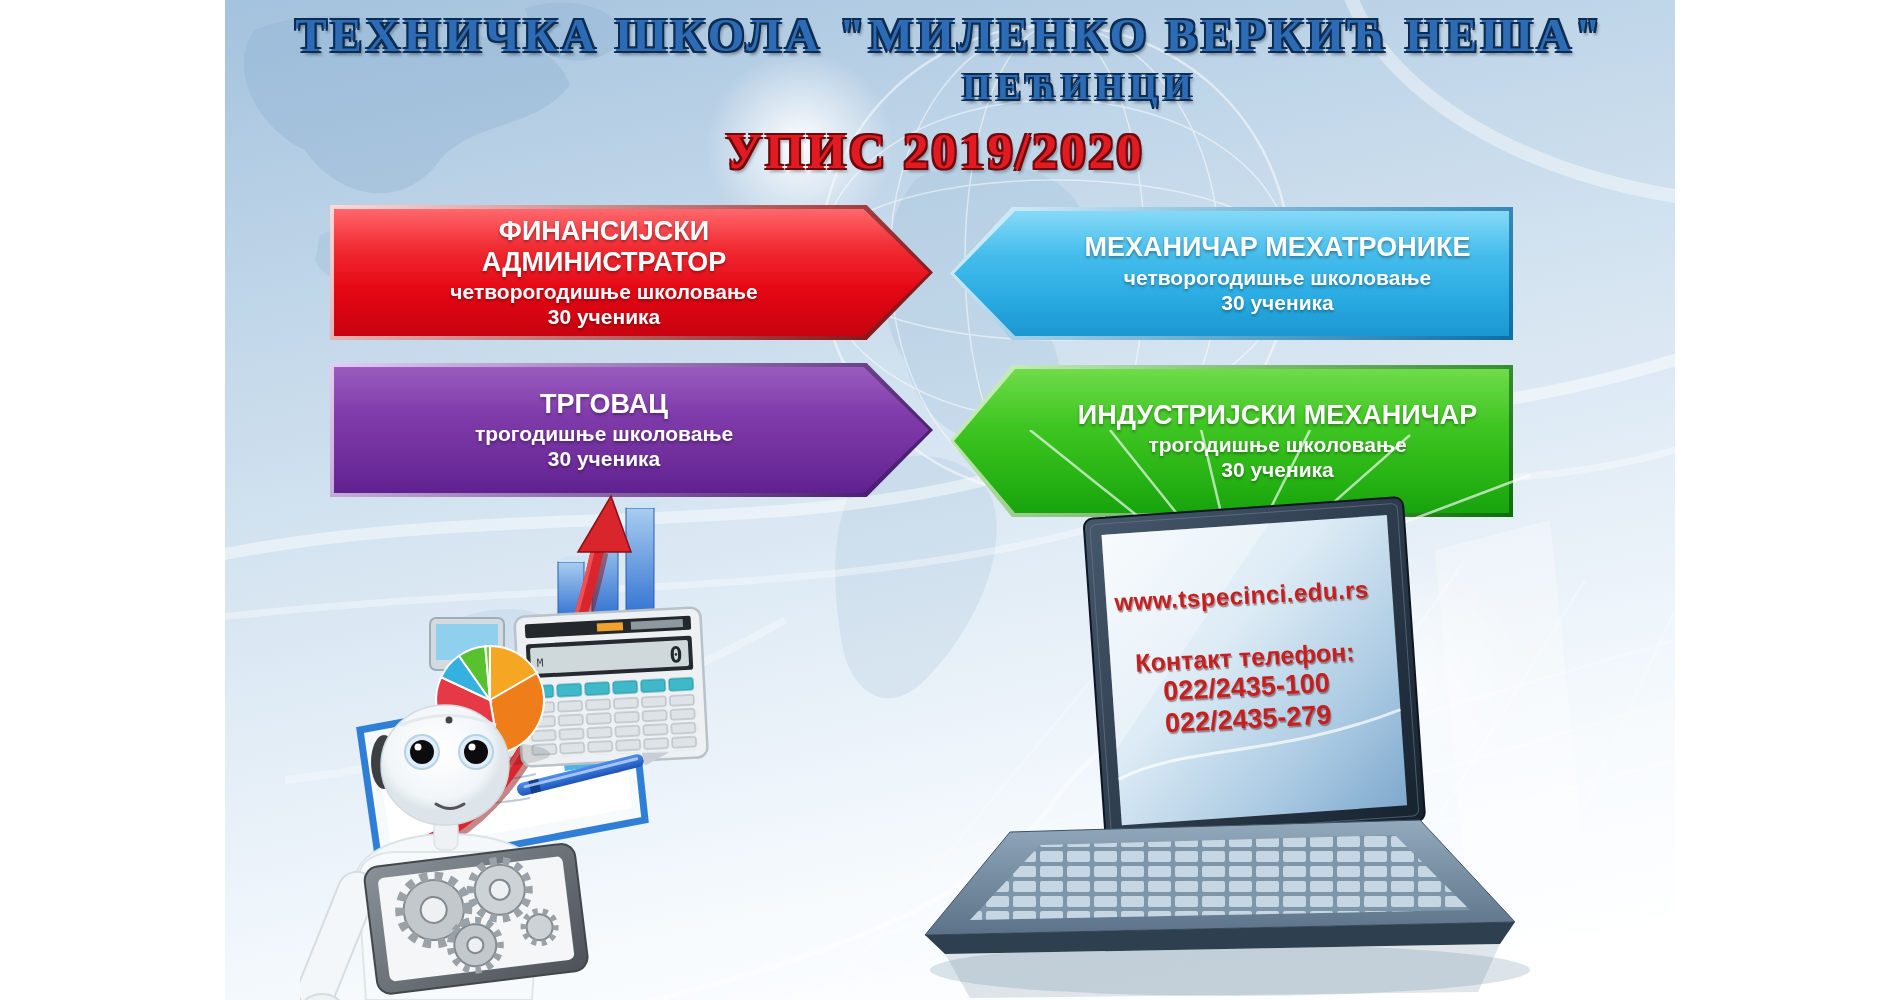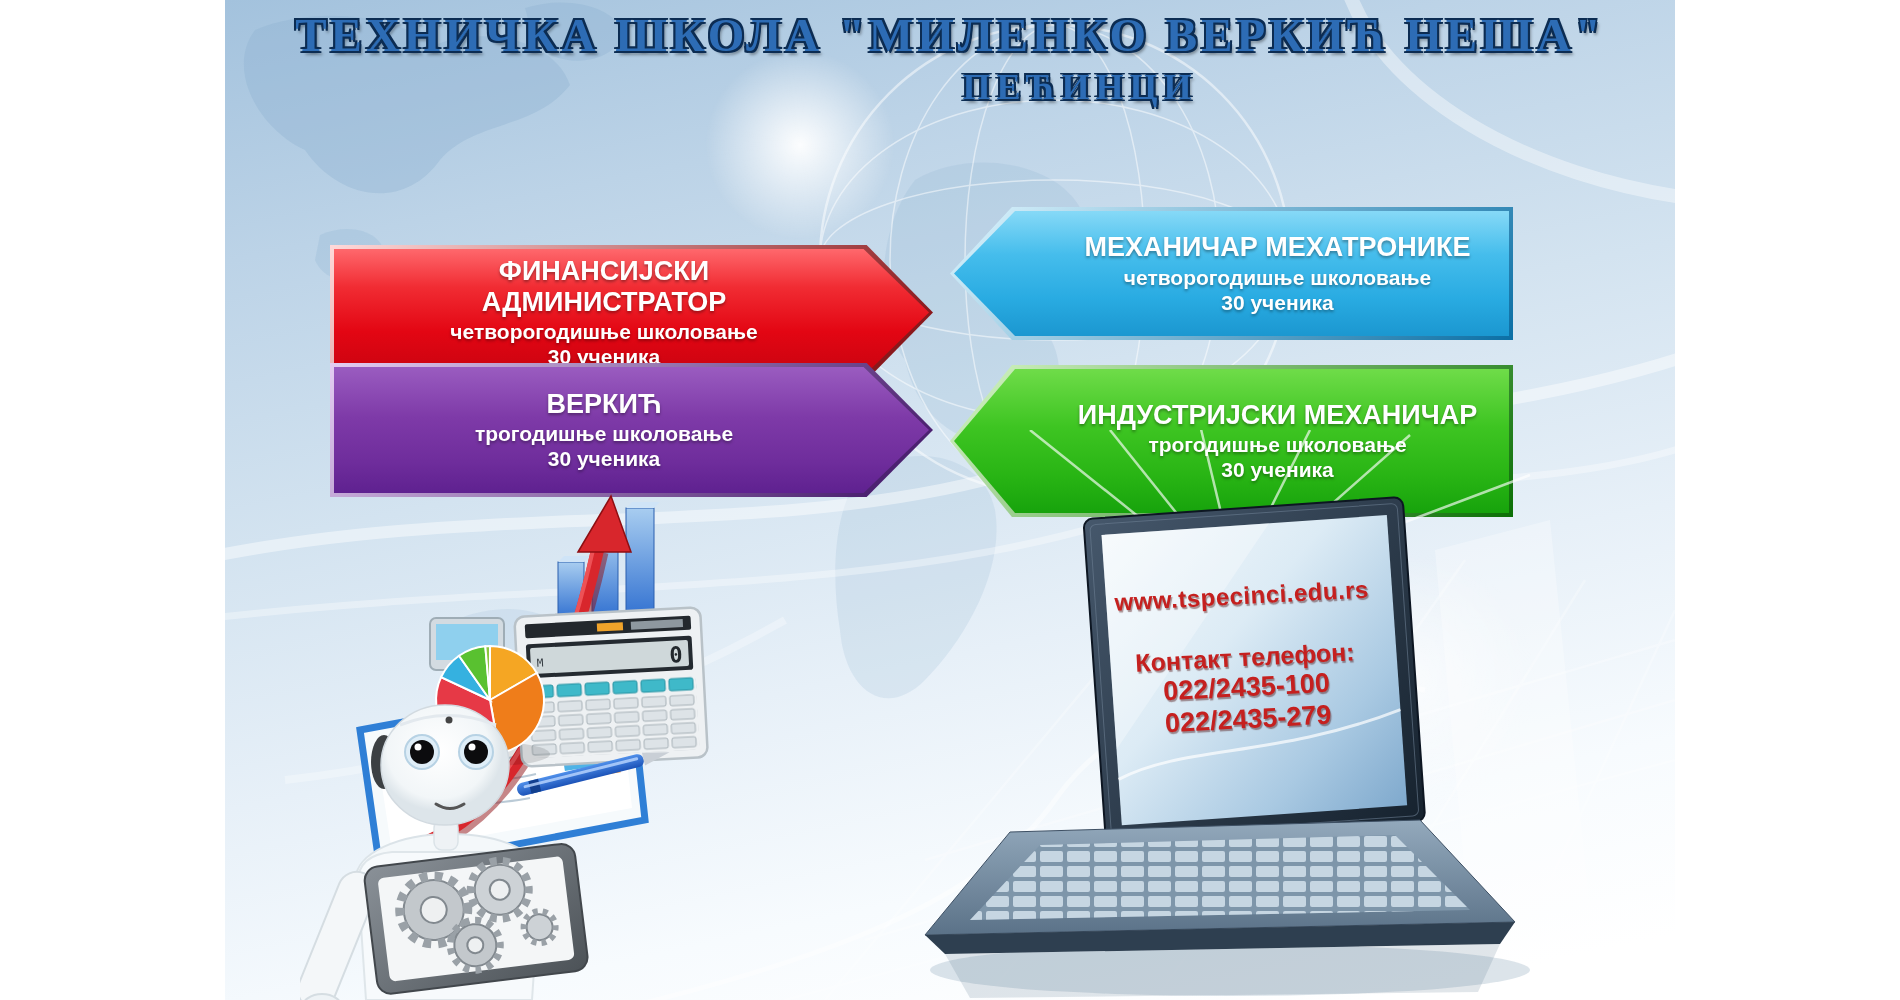--- a/index.html
+++ b/index.html
@@ -16,21 +16,21 @@
   .t2{top:66px;font-size:36px;letter-spacing:6px;color:#2d6cb5;transform:translateX(130px);
     text-shadow:-2px -2px 0 #0c2c52,2px -2px 0 #0c2c52,-2px 2px 0 #0c2c52,2px 2px 0 #0c2c52,3px 4px 3px rgba(0,0,0,.35);}
   .t3{top:122px;font-size:50px;letter-spacing:3px;color:#e21b23;transform:translateX(-15px);
     text-shadow:-2px -2px 0 #6b0a0e,2px -2px 0 #6b0a0e,-2px 2px 0 #6b0a0e,2px 2px 0 #6b0a0e,3px 4px 3px rgba(0,0,0,.3);}
 
   
   .banner{position:absolute;z-index:2;}
   .arrow-r,.arrow-r .inner{clip-path:polygon(0 0,89% 0,100% 50%,89% 100%,0 100%);}
   .arrow-l,.arrow-l .inner{clip-path:polygon(100% 0,11% 0,0 50%,11% 100%,100% 100%);}
   .inner{position:absolute;inset:4px;}
-  .b-red{background:linear-gradient(135deg,#ffd9da,#7e0408);margin-top:40px;}
+  .b-red{background:linear-gradient(135deg,#ffd9da,#7e0408);}
   .b-red .inner{background:linear-gradient(180deg,#ff686c 0%,#f12c33 30%,#e30613 65%,#c80310 100%);}
   .b-blue{background:linear-gradient(135deg,#dff6ff,#0b6fa5);}
   .b-blue .inner{background:linear-gradient(180deg,#86d9f7 0%,#45bdec 35%,#29abe2 70%,#1b97d0 100%);}
   .b-purple{background:linear-gradient(135deg,#e4cdf2,#3c0f63);}
   .b-purple .inner{background:linear-gradient(180deg,#9a5cc0 0%,#7e3aa8 40%,#6f2d9c 75%,#5f2190 100%);}
   .b-green{background:linear-gradient(135deg,#d8f7c8,#0c6f06);}
   .b-green .inner{background:linear-gradient(180deg,#6fdc49 0%,#3ec522 40%,#28b414 75%,#17a30c 100%);}
   .pos-r1l{left:105px;top:205px;width:603px;height:135px;}
   .pos-r1r{left:725px;top:207px;width:563px;height:133px;}
   .pos-r2l{left:105px;top:363px;width:603px;height:134px;}
@@ -91,41 +91,42 @@
       <g stroke="#ffffff" opacity="0.28" fill="none">
         <path d="M600,1000 L1000,520 M760,1000 L1120,540 M930,1000 L1240,560 M1100,1000 L1360,580 M1270,1000 L1450,610" stroke-width="2.5"></path>
         <path d="M640,940 L1450,700 M700,860 L1450,640 M560,1000 L1450,760" stroke-width="2.5"></path>
       </g>
       <circle cx="575" cy="145" r="95" fill="url(#glow1)"></circle>
       <circle cx="1180" cy="680" r="130" fill="url(#glow1)" opacity="0.7"></circle>
     </svg>
 
     <div class="title-line t1">ТЕХНИЧКА ШКОЛА "МИЛЕНКО ВЕРКИЋ НЕША"</div>
     <div class="title-line t2">ПЕЋИНЦИ</div>
+    <div class="title-line t3">УПИС 2019/2020</div>
 
     <div class="banner arrow-r b-red pos-r1l">
       <div class="inner"></div>
       <div class="btxt">
         <div class="bname wrap2">ФИНАНСИЈСКИ АДМИНИСТРАТОР</div>
         <div class="bdur">четворогодишње школовање</div>
         <div class="bcap">30 ученика</div>
       </div>
     </div>
     <div class="banner arrow-l b-blue pos-r1r">
       <div class="inner"></div>
       <div class="btxt">
         <div class="bname">МЕХАНИЧАР МЕХАТРОНИКЕ</div>
         <div class="bdur">четворогодишње школовање</div>
         <div class="bcap">30 ученика</div>
       </div>
     </div>
     <div class="banner arrow-r b-purple pos-r2l">
       <div class="inner"></div>
       <div class="btxt">
-        <div class="bname">ВЕРКИЋ</div>
+        <div class="bname">ТРГОВАЦ</div>
         <div class="bdur">трогодишње школовање</div>
         <div class="bcap">30 ученика</div>
       </div>
     </div>
     <div class="banner arrow-l b-green pos-r2r">
       <div class="inner"></div>
       <div class="btxt">
         <div class="bname">ИНДУСТРИЈСКИ МЕХАНИЧАР</div>
         <div class="bdur">трогодишње школовање</div>
         <div class="bcap">30 ученика</div>

